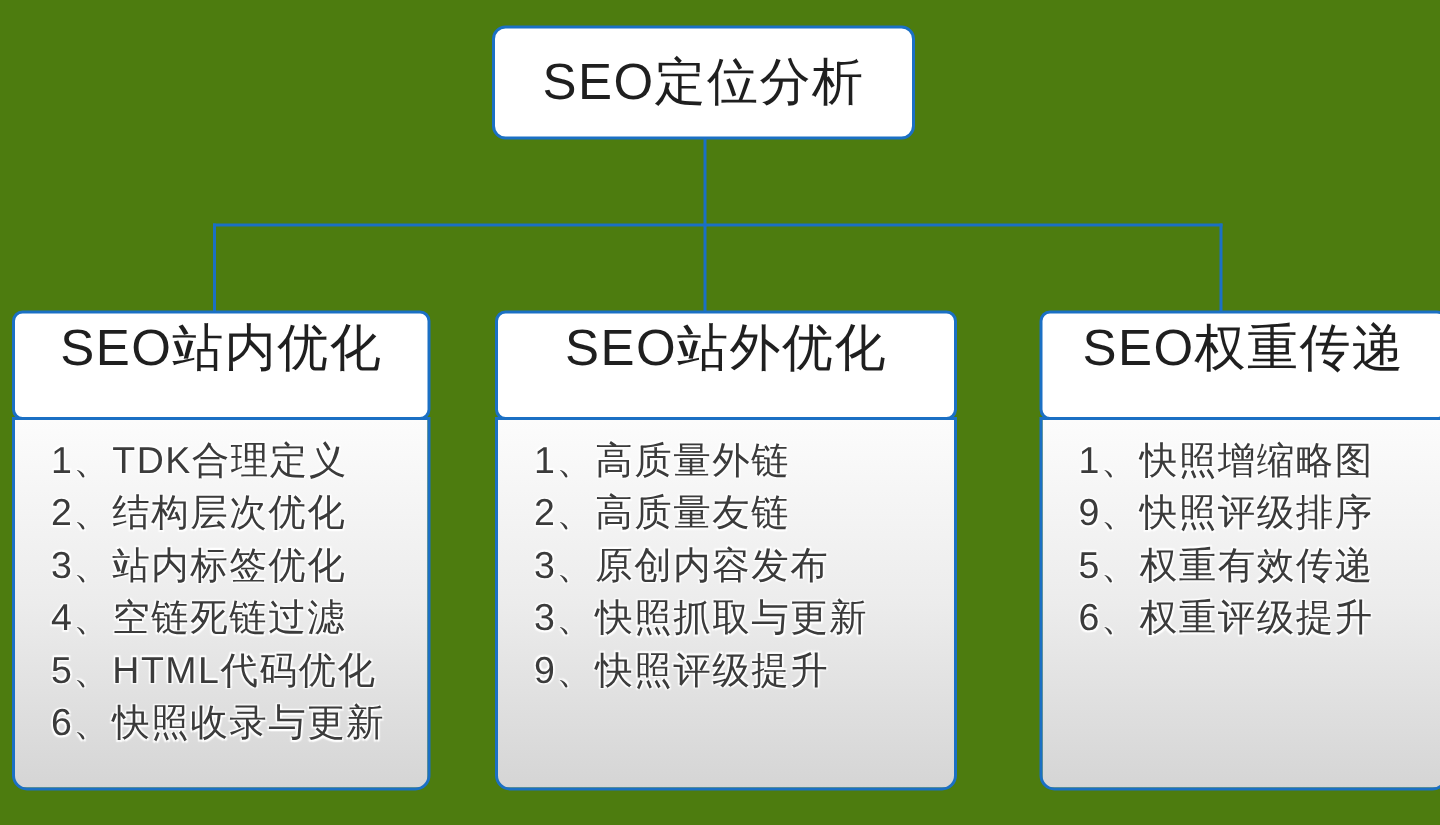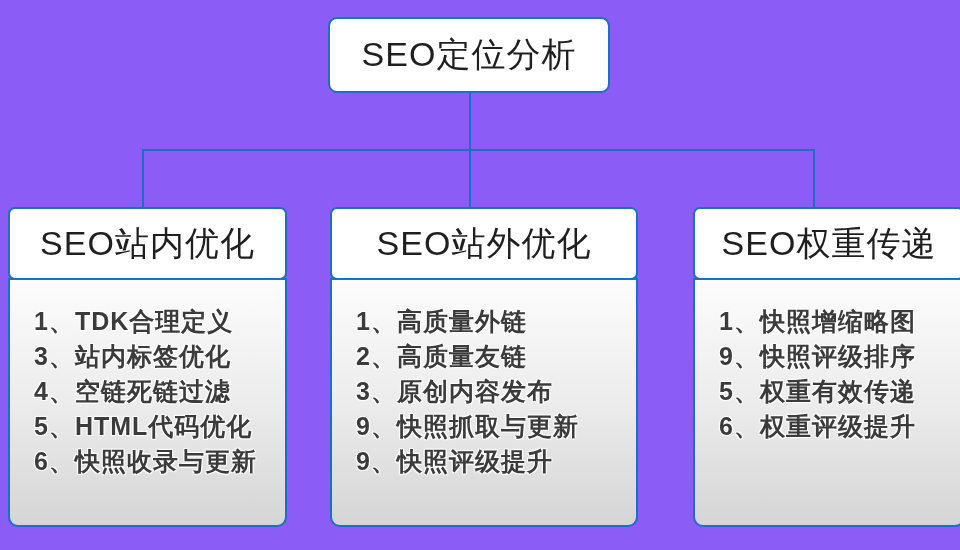--- a/index.html
+++ b/index.html
@@ -9,21 +9,21 @@
   }
   * { margin: 0; padding: 0; box-sizing: border-box; }
   html, body { background: #ffffff; }
   body {
     font-family: "Liberation Sans", sans-serif;
     width: 960px; height: 550px;
     position: relative; overflow: hidden;
   }
   .canvas {
     position: absolute; left: 0; top: 0;
-    width: 960px; height: 550px; background: #8b5cf6;
+    width: 960px; height: 550px; background: #4d7c0f;
   }
   .root-node {
     position: absolute; left: 328px; top: 17px;
     width: 282px; height: 76px;
     background: #ffffff;
     border: 2px solid var(--accent);
     border-radius: 9px;
     display: flex; align-items: center; justify-content: center;
     font-size: 34px; color: var(--header-text);
     letter-spacing: 1px;
@@ -37,33 +37,32 @@
   }
   .col-1 { left: 8px;   width: 279px; }
   .col-2 { left: 330px; width: 308px; }
   .col-3 { left: 693px; width: 272px; }
   .branch-header {
     position: relative; z-index: 3;
     height: 73px;
     background: #ffffff;
     border: 2px solid var(--accent);
     border-radius: 7px;
-    display: flex; align-items: center; justify-content: center;
+    display: flex; align-items: flex-start; justify-content: center;
     font-size: 34px; color: var(--header-text);
     letter-spacing: 1px;
   }
   .branch-list {
     position: relative; z-index: 2;
     margin-top: -2px;
     height: 249px;
     background: linear-gradient(180deg, #fcfcfc 0%, #ececec 50%, #d5d5d5 100%);
     border: 2px solid var(--accent);
     border-radius: 0 0 10px 10px;
-    padding: 24px 0 0 24px;
-    font-weight: bold;
+    padding: 10px 0 0 24px;
   }
   .list-item {
     font-size: 25px; line-height: 35px;
     color: var(--item-text);
     letter-spacing: 1px;
     white-space: nowrap;
     text-shadow: -1px -1px 1px #ffffff, 1px -1px 1px #ffffff,
                  -1px  1px 1px #ffffff, 1px  1px 1px #ffffff;
   }
 </style>
@@ -81,36 +80,37 @@
   <div class="root-node">
     <span>SEO定位分析</span>
   </div>
 
   <div class="column col-1">
     <div class="branch-header">
       <span>SEO站内优化</span>
     </div>
     <div class="branch-list">
       <div class="list-item">1、TDK合理定义</div>
+      <div class="list-item">2、结构层次优化</div>
       <div class="list-item">3、站内标签优化</div>
       <div class="list-item">4、空链死链过滤</div>
       <div class="list-item">5、HTML代码优化</div>
       <div class="list-item">6、快照收录与更新</div>
     </div>
   </div>
 
   <div class="column col-2">
     <div class="branch-header">
       <span>SEO站外优化</span>
     </div>
     <div class="branch-list">
       <div class="list-item">1、高质量外链</div>
       <div class="list-item">2、高质量友链</div>
       <div class="list-item">3、原创内容发布</div>
-      <div class="list-item">9、快照抓取与更新</div>
+      <div class="list-item">3、快照抓取与更新</div>
       <div class="list-item">9、快照评级提升</div>
     </div>
   </div>
 
   <div class="column col-3">
     <div class="branch-header">
       <span>SEO权重传递</span>
     </div>
     <div class="branch-list">
       <div class="list-item">1、快照增缩略图</div>

